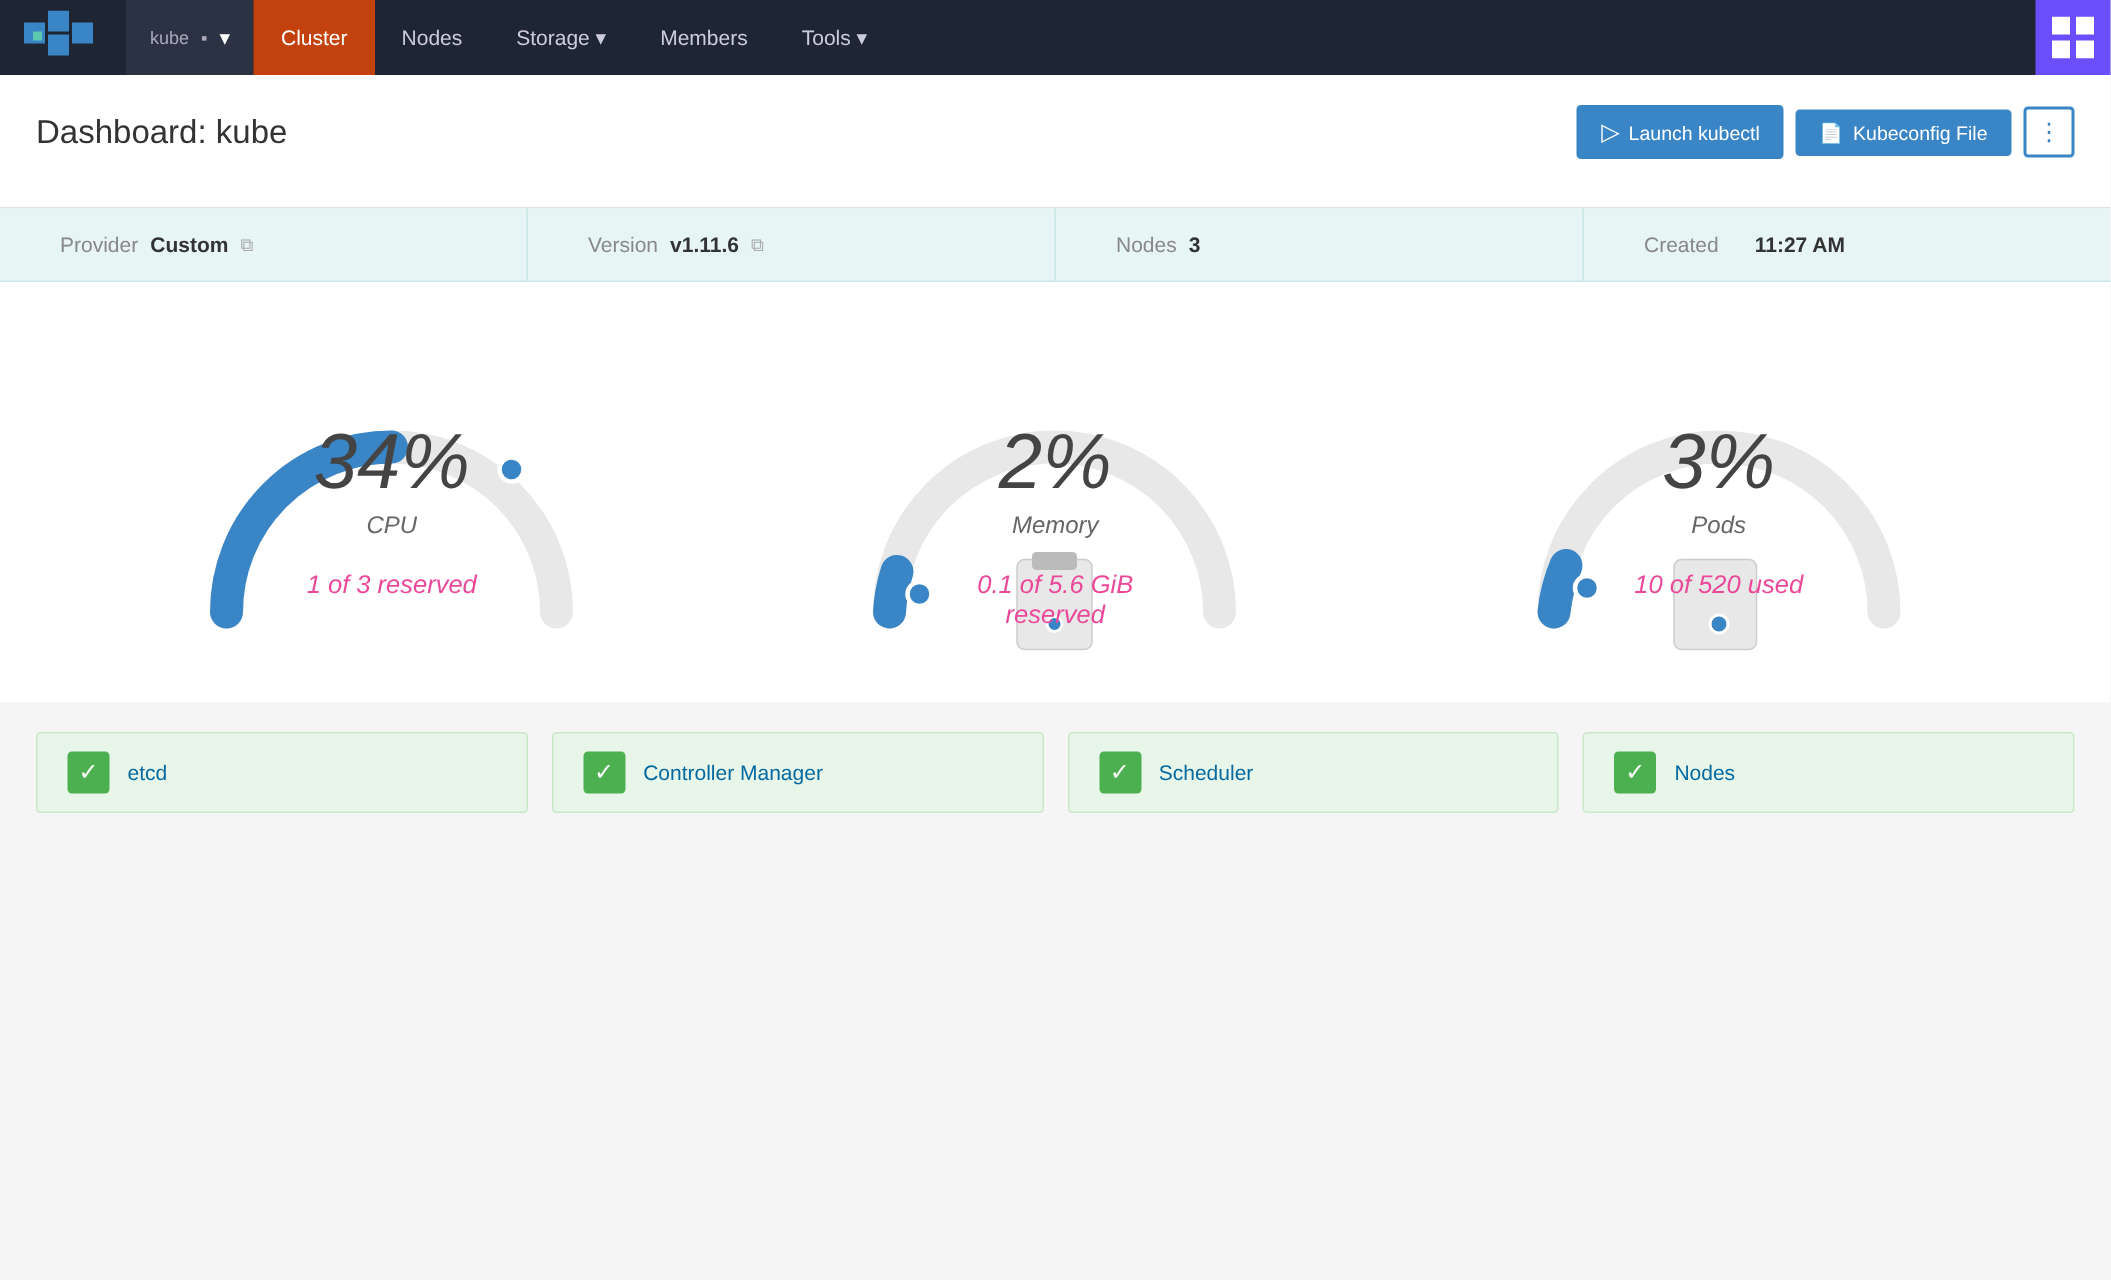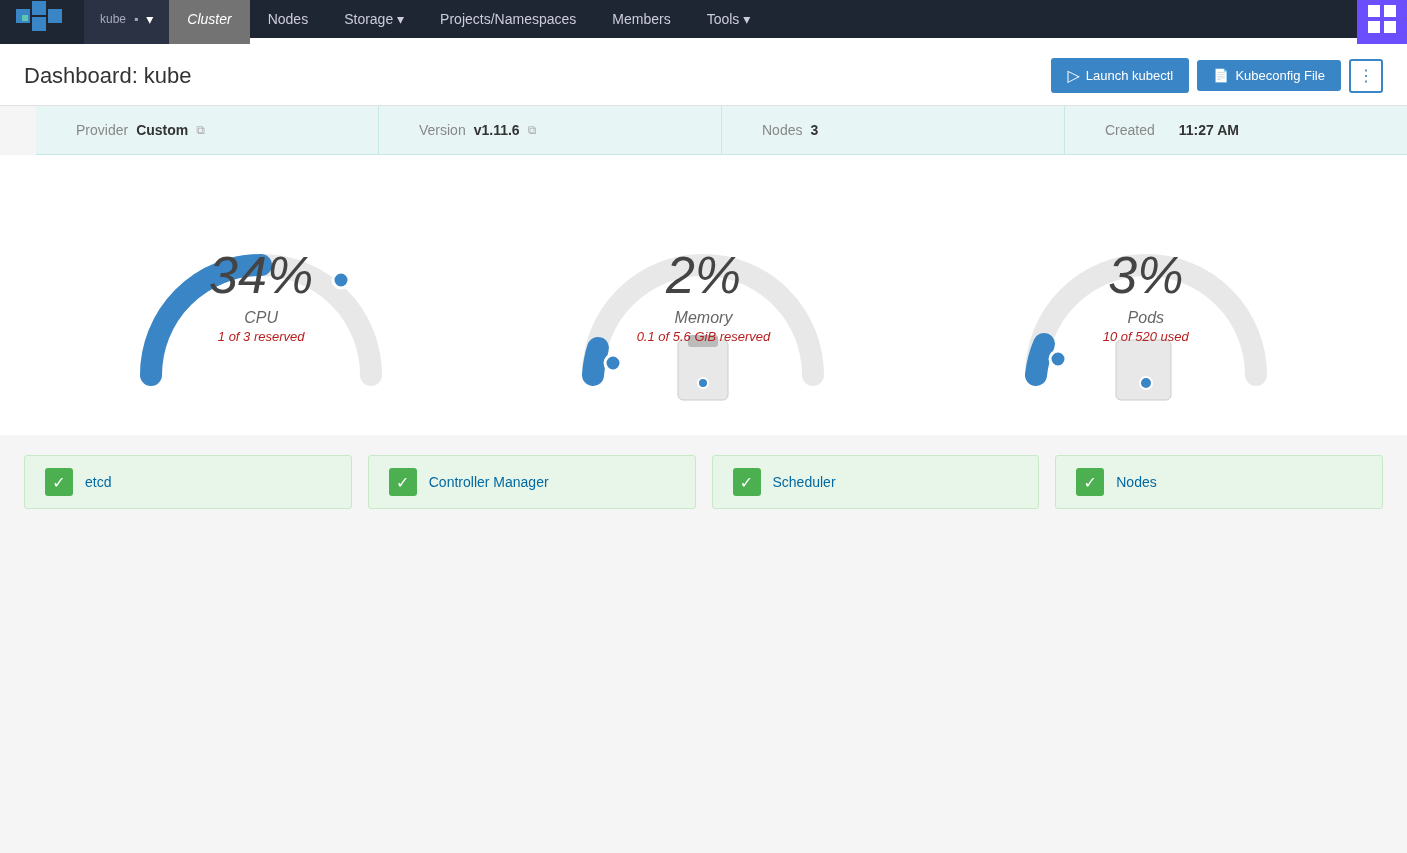--- a/index.html
+++ b/index.html
@@ -3,21 +3,21 @@
   <meta charset="utf-8">
   <style>
     * { box-sizing: border-box; margin: 0; padding: 0; }
     body { font-family: -apple-system, BlinkMacSystemFont, 'Segoe UI', sans-serif; background: #f5f5f5; }
 
     
     nav {
       background: #1e2533;
       display: flex;
       align-items: center;
-      height: 38px;
+      height: 50px;
       padding: 0;
       position: relative;
     }
     .nav-logo {
       background: #1e2533;
       padding: 0 16px;
       display: flex;
       align-items: center;
       height: 50px;
     }
@@ -48,23 +48,22 @@
       padding: 0 18px;
       height: 50px;
       display: flex;
       align-items: center;
       cursor: pointer;
       font-size: 14px;
       gap: 4px;
       text-decoration: none;
     }
     .nav-item.active {
-      background: #737373;
-      color: #fff;
-      font-style: italic;
+      background: #c2410c;
+      color: #fff;
     }
     .nav-right {
       margin-left: auto;
       display: flex;
       align-items: center;
       height: 50px;
     }
     .nav-app-icon {
       background: #6b4fff;
       width: 50px;
@@ -72,21 +71,21 @@
       display: flex;
       align-items: center;
       justify-content: center;
     }
 
     
     .page-header {
       display: flex;
       align-items: center;
       justify-content: space-between;
-      padding: 20px 24px 12px;
+      padding: 20px 24px 32px;
       background: #fff;
       border-bottom: 1px solid #e0e0e0;
     }
     .page-title {
       font-size: 22px;
       font-weight: 400;
       color: #333;
     }
     .header-actions {
       display: flex;
@@ -131,21 +130,20 @@
       font-size: 16px;
     }
 
     
     .info-bar {
       background: #e8f5f5;
       border-bottom: 1px solid #c8e8e8;
       display: flex;
       align-items: center;
       padding: 0;
-      margin-left: 36px;
     }
     .info-item {
       display: flex;
       align-items: center;
       padding: 16px 40px;
       gap: 8px;
       flex: 1;
       border-right: 1px solid #c8e8e8;
       font-size: 14px;
     }
@@ -188,23 +186,23 @@
       font-size: 52px;
       font-weight: 300;
       color: #444;
     }
     .gauge-label {
       font-size: 16px;
       color: #666;
       margin-top: 4px;
     }
     .gauge-sublabel {
-      font-size: 13px;
-      color: #b91c1c;
-      margin-top: 2px;
+      font-size: 17px;
+      color: #ec4899;
+      margin-top: 20px;
     }
 
     
     .status-section {
       display: flex;
       gap: 0;
       padding: 20px 24px;
       gap: 16px;
     }
     .status-box {
@@ -249,21 +247,20 @@
   </div>
   <button class="nav-cluster-btn">
     <span>kube</span>
     <span>▪</span>
     ▾
   </button>
   <div class="nav-items">
     <a class="nav-item active">Cluster</a>
     <a class="nav-item">Nodes</a>
     <a class="nav-item">Storage ▾</a>
-    <a class="nav-item">Projects/Namespaces</a>
     <a class="nav-item">Members</a>
     <a class="nav-item">Tools ▾</a>
   </div>
   <div class="nav-right">
     <div class="nav-app-icon">
       <svg width="28" height="28" viewBox="0 0 28 28" fill="none">
         <rect x="0" y="0" width="12" height="12" fill="#fff"></rect>
         <rect x="16" y="0" width="12" height="12" fill="#fff"></rect>
         <rect x="0" y="16" width="12" height="12" fill="#fff"></rect>
         <rect x="16" y="16" width="12" height="12" fill="#fff"></rect>

